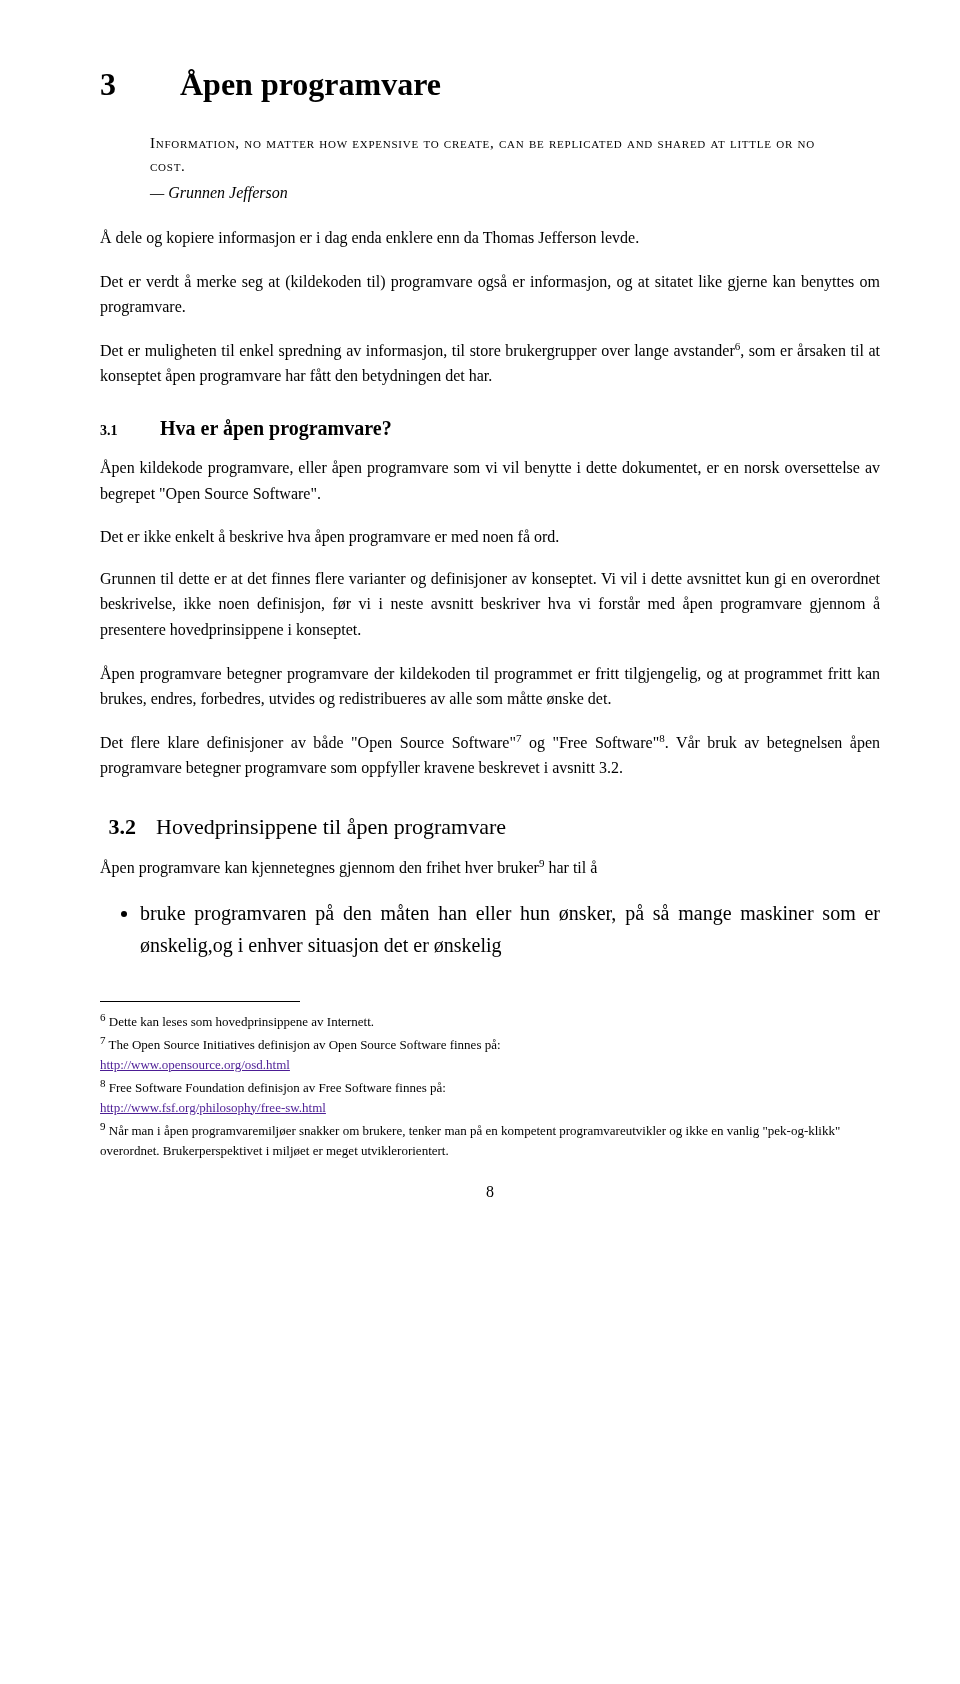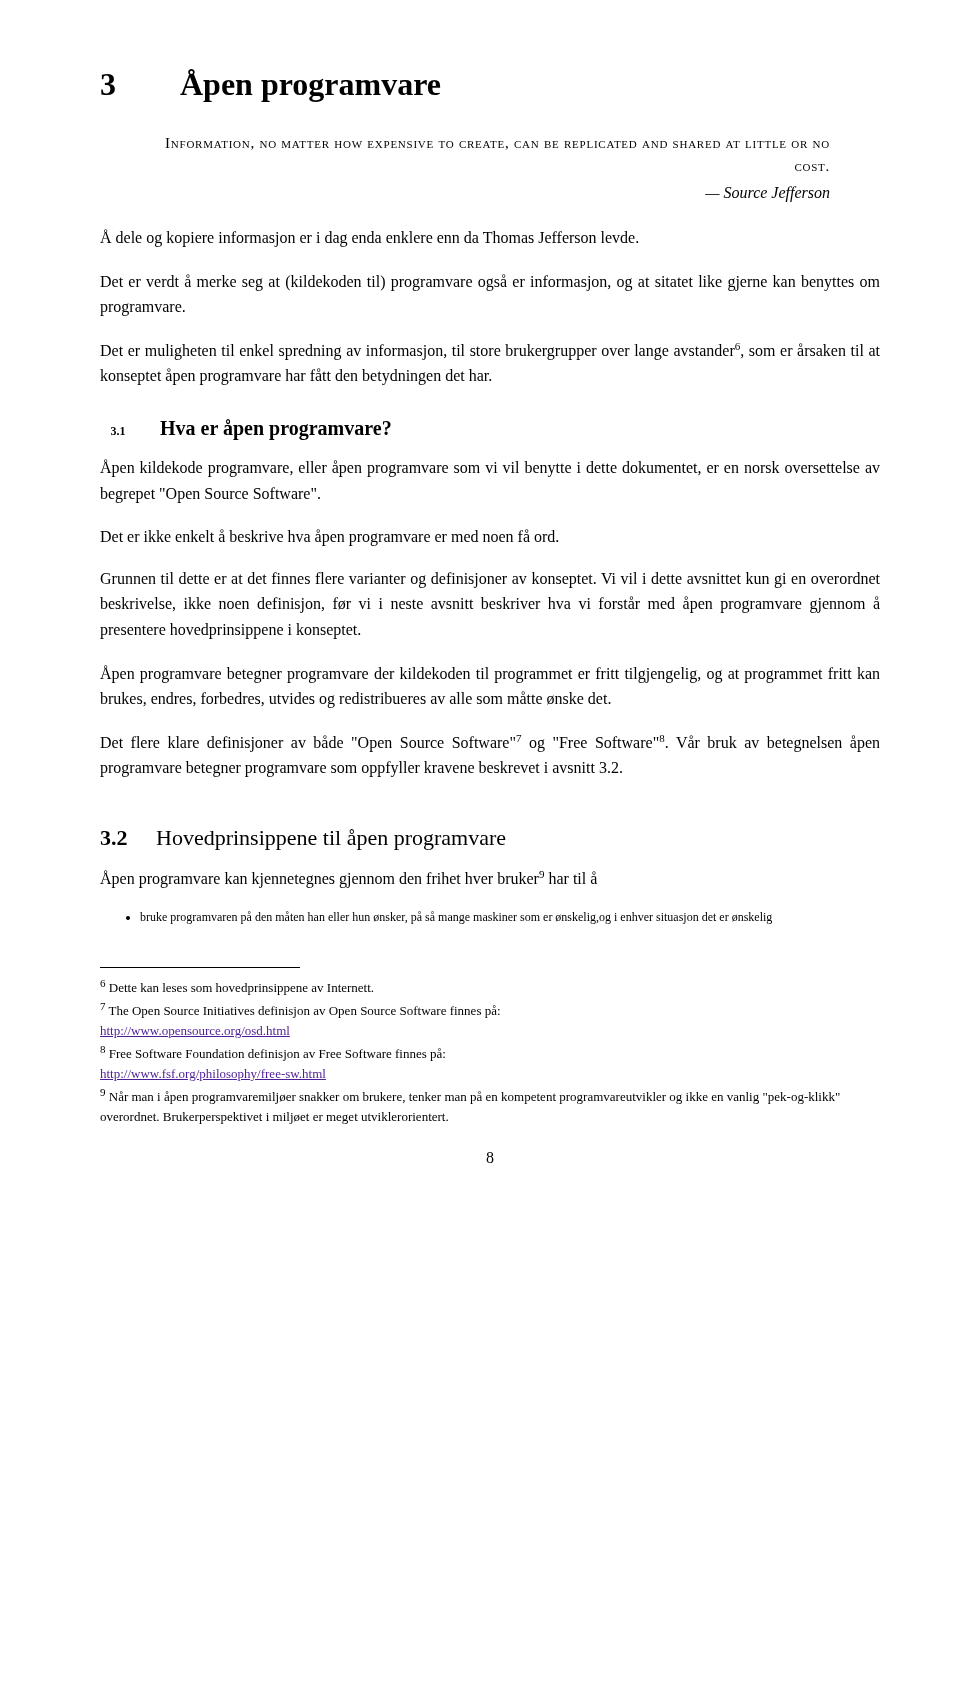--- a/index.html
+++ b/index.html
@@ -31,21 +31,21 @@
       margin-right: 40px;
       min-width: 40px;
     }
 
     .chapter-title {
       font-size: 32px;
       font-weight: bold;
     }
 
     .epigraph-block {
-      text-align: right;
+      text-align: left;
       margin: 0 auto 20px auto;
       max-width: 680px;
     }
 
     .epigraph-quote {
       font-size: 15px;
       font-variant: small-caps;
       letter-spacing: 0.05em;
       line-height: 1.5;
       display: block;
@@ -65,36 +65,36 @@
       line-height: 1.6;
     }
 
     .section-header {
       display: flex;
       align-items: baseline;
       margin: 24px 0 12px 0;
     }
 
     .section-number {
-      font-size: 12px;
+      font-size: 14px;
       font-weight: bold;
       margin-right: 24px;
       min-width: 36px;
-      text-align: center;
     }
 
     .section-title {
       font-size: 20px;
       font-weight: bold;
     }
 
     .subsection-header {
       display: flex;
       align-items: baseline;
-      margin: 40px 0 12px 0;
+      margin: 29px 0 12px 0;
+      text-align: right;
     }
 
     .subsection-number {
       font-size: 22px;
       font-weight: bold;
       margin-right: 20px;
       min-width: 36px;
     }
 
     .subsection-title {
@@ -109,21 +109,21 @@
     }
 
     .bullet-list {
       margin-left: 40px;
       margin-bottom: 16px;
     }
 
     .bullet-item {
       list-style-type: disc;
       text-align: justify;
-      font-size: 12px;
+      font-size: 20px;
       line-height: 1.6;
       margin-bottom: 4px;
       margin-top: 8px;
     }
 
     .footnote-divider {
       border: none;
       border-top: 1px solid #000;
       width: 200px;
       margin: 40px 0 10px 0;
@@ -153,21 +153,21 @@
 </head>
 <body>
 
 <div class="chapter-header">
   <span class="chapter-number">3</span>
   <span class="chapter-title">Åpen programvare</span>
 </div>
 
 <div class="epigraph-block">
   <span class="epigraph-quote">Information, no matter how expensive to create, can be replicated and shared at little or no cost.</span>
-  <span class="epigraph-attribution">— Source Jefferson</span>
+  <span class="epigraph-attribution">— Grunnen Jefferson</span>
 </div>
 
 <p class="body-text paragraph-spacing">
   <span>Å dele og kopiere informasjon er i dag enda enklere enn da Thomas Jefferson levde.</span>
 </p>
 
 <p class="body-text paragraph-spacing">
   <span>Det er verdt å merke seg at (kildekoden til) programvare også er informasjon, og at sitatet like gjerne kan benyttes om programvare.</span>
 </p>
 

